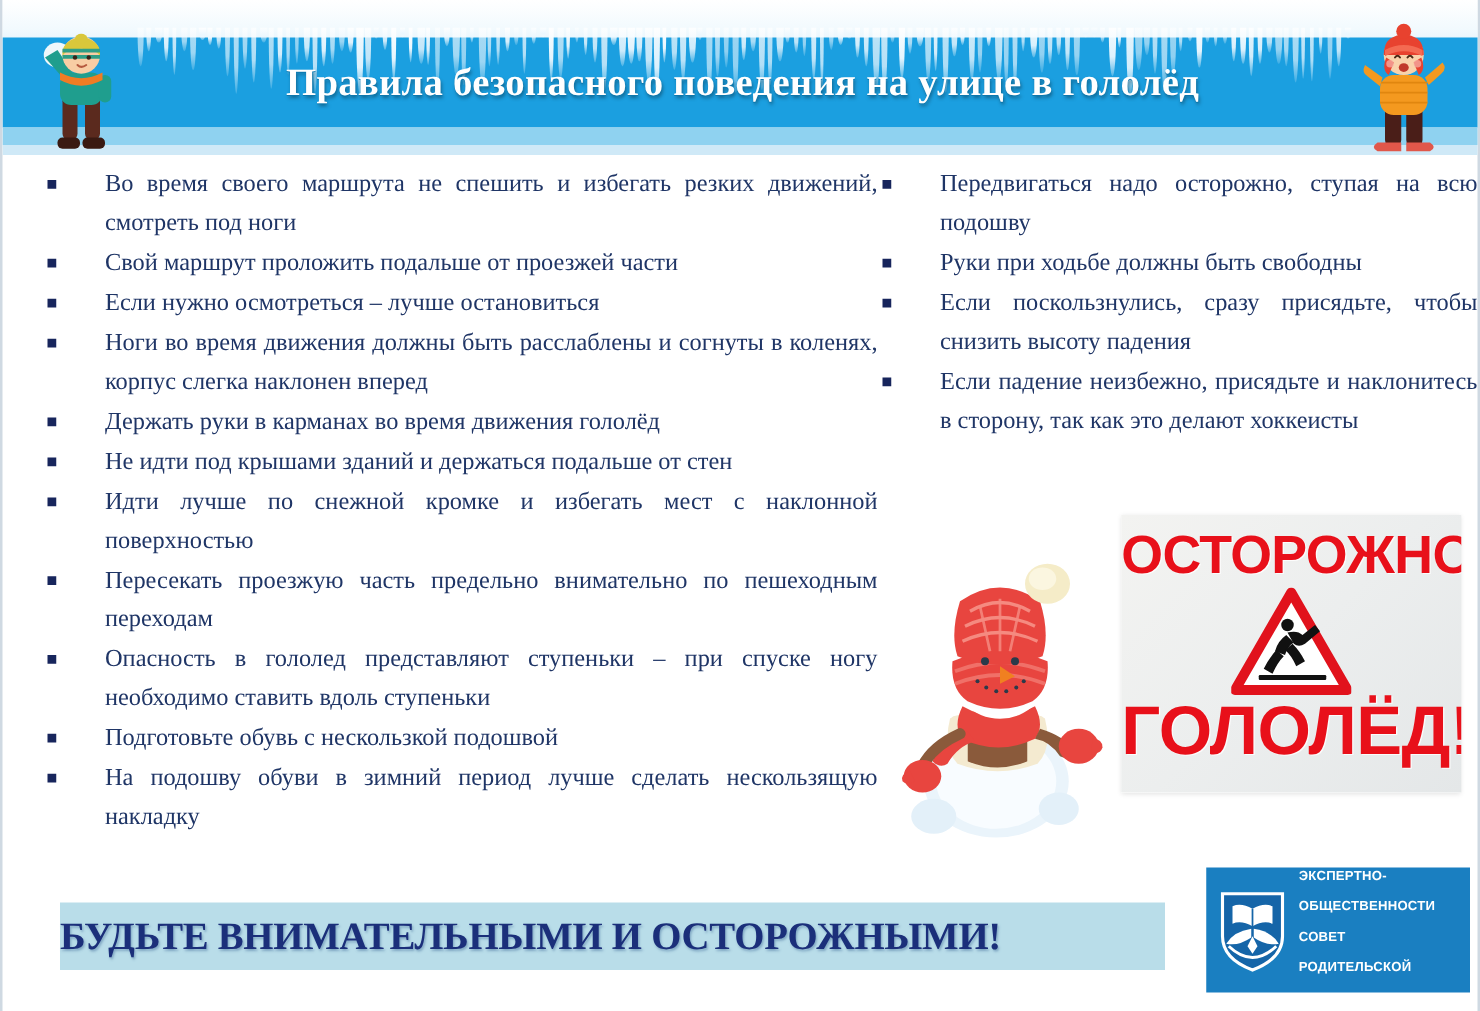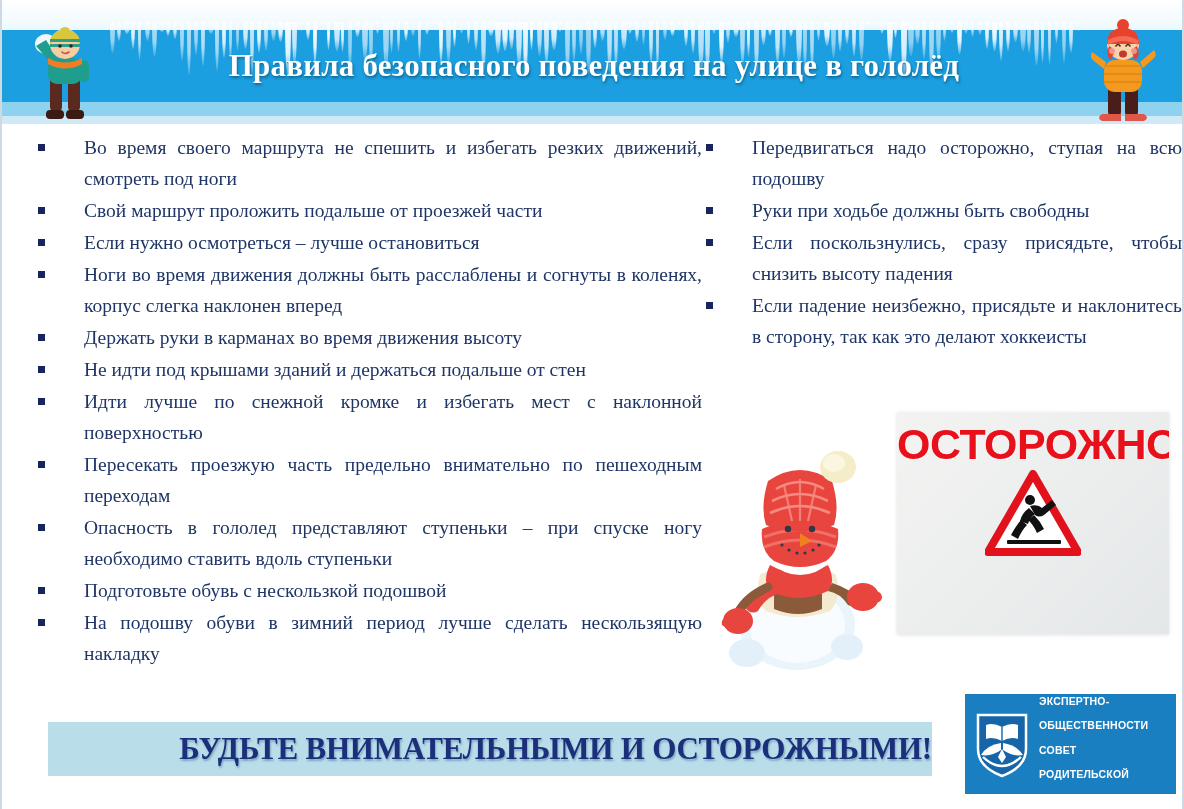--- a/index.html
+++ b/index.html
@@ -182,21 +182,21 @@
   
   .bottom-banner {
     position: absolute;
     left: 46px;
     top: 722px;
     width: 884px;
     height: 54px;
     background: #b9dde9;
     display: flex;
     align-items: center;
-    justify-content: flex-end;
+    justify-content: flex-start;
   }
   .bottom-banner-text {
     color: #1b2f7a;
     font-size: 31px;
     font-weight: bold;
     font-family: "Liberation Serif", "DejaVu Serif", serif;
     letter-spacing: -0.2px;
     text-shadow: 1px 2px 2px rgba(120,160,190,0.9);
     white-space: nowrap;
   }
@@ -429,21 +429,21 @@
   </div>
 
   <div class="columns">
 
     <div class="col col-left">
       <ul class="rules" id="left-rules">
           <li>Во время своего маршрута не спешить и избегать резких движений, смотреть под ноги</li>
           <li>Свой маршрут проложить подальше от проезжей части</li>
           <li>Если нужно осмотреться – лучше остановиться</li>
           <li>Ноги во время движения должны быть расслаблены и согнуты в коленях, корпус слегка наклонен вперед</li>
-          <li>Держать руки в карманах во время движения высоту</li>
+          <li>Держать руки в карманах во время движения гололёд</li>
           <li>Не идти под крышами зданий и держаться подальше от стен</li>
           <li>Идти лучше по снежной кромке и избегать мест с наклонной поверхностью</li>
           <li>Пересекать проезжую часть предельно внимательно по пешеходным переходам</li>
           <li>Опасность в гололед представляют ступеньки – при спуске ногу необходимо ставить вдоль ступеньки</li>
           <li>Подготовьте обувь с нескользкой подошвой</li>
           <li>На подошву обуви в зимний период лучше сделать нескользящую накладку</li>
         </ul>
     </div>
 
     <div class="col col-right">
@@ -503,20 +503,21 @@
       <polygon points="48,4 93,82 3,82" fill="#ffffff" stroke="#e1121c" stroke-width="8" stroke-linejoin="round"></polygon>
       <g fill="#111111">
         <circle cx="45" cy="30" r="5"></circle>
         <path d="M45 36 q8 -2 12 2 l10 -8 l4 5 l-12 10 q-5 3 -9 0 Z"></path>
         <path d="M44 38 q-7 5 -9 13 l8 3 q2 -7 7 -10 Z"></path>
         <path d="M49 45 q6 6 10 14 l-7 4 q-4 -9 -9 -13 Z"></path>
         <path d="M36 50 q-6 7 -10 15 l7 4 q4 -9 9 -14 Z"></path>
         <rect x="22" y="70" width="54" height="4" rx="1"></rect>
       </g>
     </svg>
+    <div class="warning-bottom">ГОЛОЛЁД!</div>
   </div>
 
   <div class="bottom-banner">
     <div class="bottom-banner-text">БУДЬТЕ ВНИМАТЕЛЬНЫМИ И ОСТОРОЖНЫМИ!</div>
   </div>
 
   <div class="logo">
     <svg class="logo-emblem" viewBox="0 0 58 70">
       <path d="M5 6 h48 v34 q0 18 -24 27 q-24 -9 -24 -27 Z" fill="#1565a8" stroke="#ffffff" stroke-width="2.5"></path>
       <path d="M29 18 q-9 -5 -16 -2 l0 14 q7 -3 16 2 Z" fill="#ffffff"></path>

